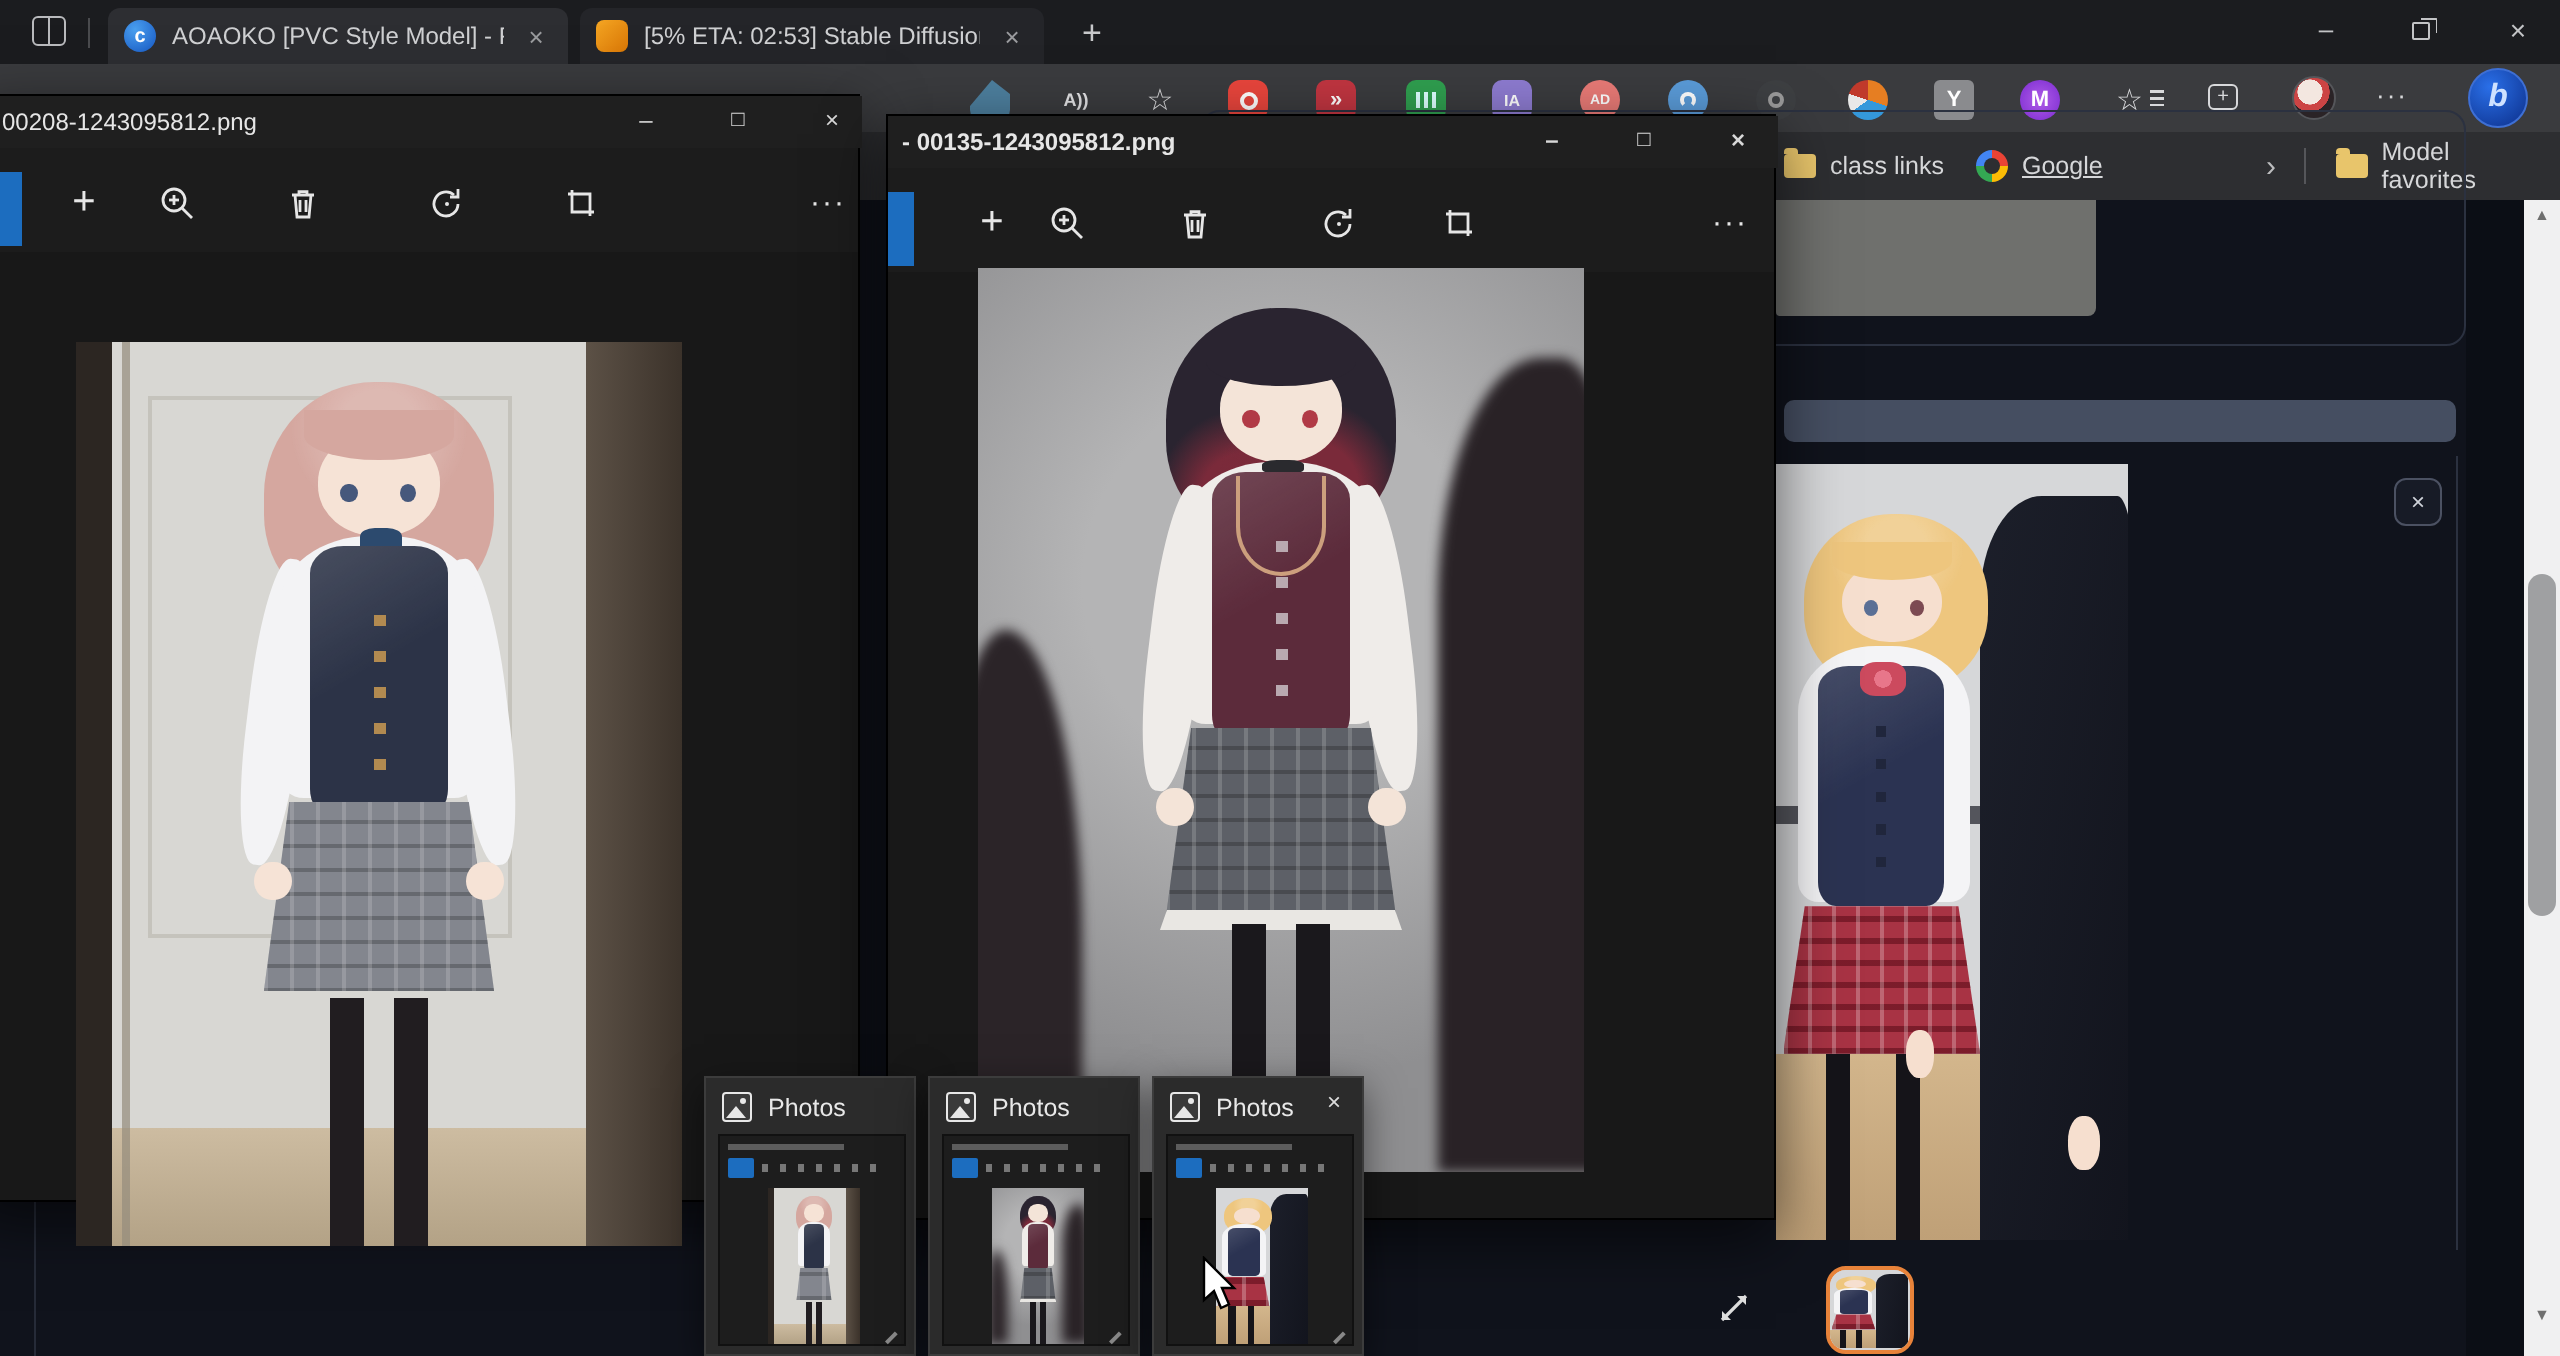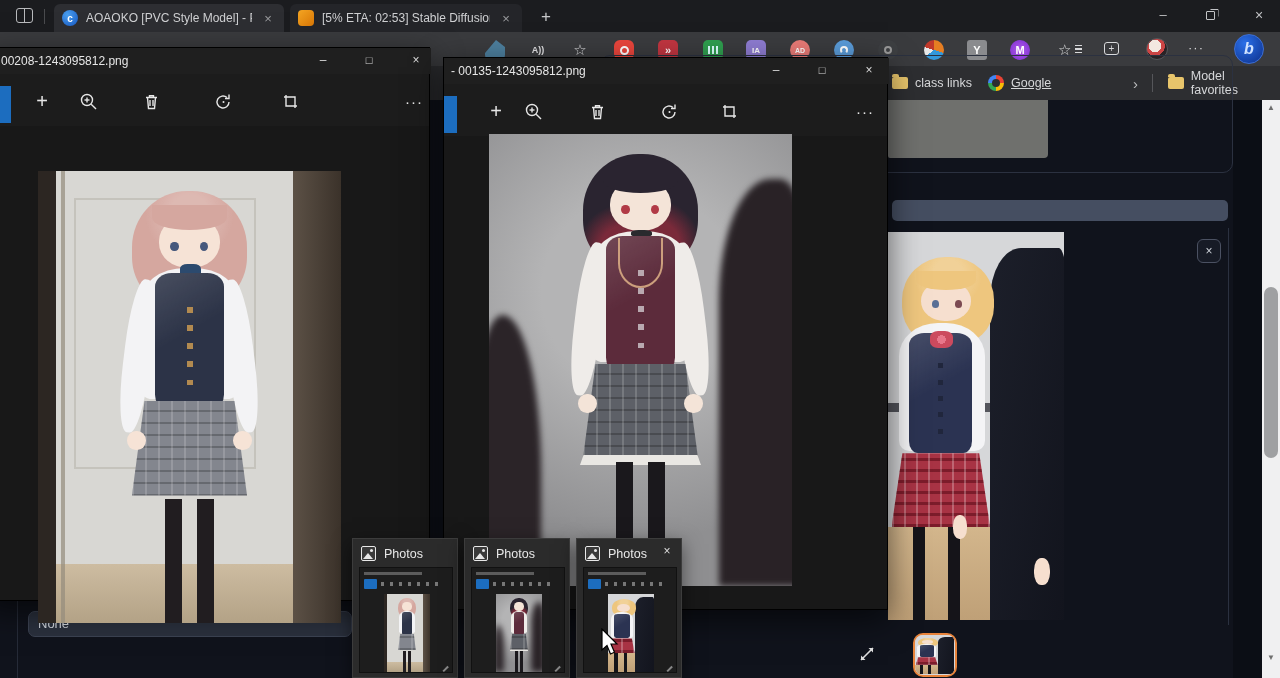--- a/index.html
+++ b/index.html
@@ -258,21 +258,20 @@
         <div class="sc-face"></div>
       <div class="sc-shirt"></div>
         <div class="sc-vest"></div>
         <div class="sc-skirt"></div>
       <div class="sc-leg l-l"></div>
         <div class="sc-leg l-r"></div>
     </div>
   </div>
   <div class="abs sd-rightband"></div>
   <div class="abs sd-vline"></div>
-  <div class="abs none-field">None</div>
 
   <div class="abs scrollbar"></div>
   <div class="abs sb-arrow" style="top:100px;">▲</div>
   <div class="abs sb-thumb"></div>
   <div class="abs sb-arrow" style="top:650px;">▼</div>
 
   <div class="abs pwin pw1">
     <div class="abs pw-title" style="width:446px;">
       <span class="pw-title-text" style="left:16px;">00208-1243095812.png</span>
       <span class="pw-ctrl" style="left:322px;">–</span>
@@ -332,21 +331,21 @@
           <div class="sc-skirt"></div>
         <div class="sc-leg l-l"></div>
           <div class="sc-leg l-r"></div>
         <div class="sc-hand h-l"></div>
           <div class="sc-hand h-r"></div>
       </div>
     </div>
   </div>
 
   <div class="abs pwin pw2">
-    <div class="abs pw-title" style="width:445px;">
+    <div class="abs pw-title" style="width:445px;font-weight:bold;">
       <span class="pw-title-text" style="left:7px;">- 00135-1243095812.png</span>
       <span class="pw-ctrl" style="left:316px;">–</span>
       <span class="pw-ctrl pw-max" style="left:362px;">□</span>
       <span class="pw-ctrl" style="left:409px;">×</span>
     </div>
     <div class="abs pw-toolbar">
       <div class="pw-blue" style="left:0;top:12px;width:13px;height:37px;"></div>
       <div class="pw-ic" style="left:41px;">+</div>
       <div class="pw-ic" style="left:78px;">
         <svg viewBox="0 0 19 19">

